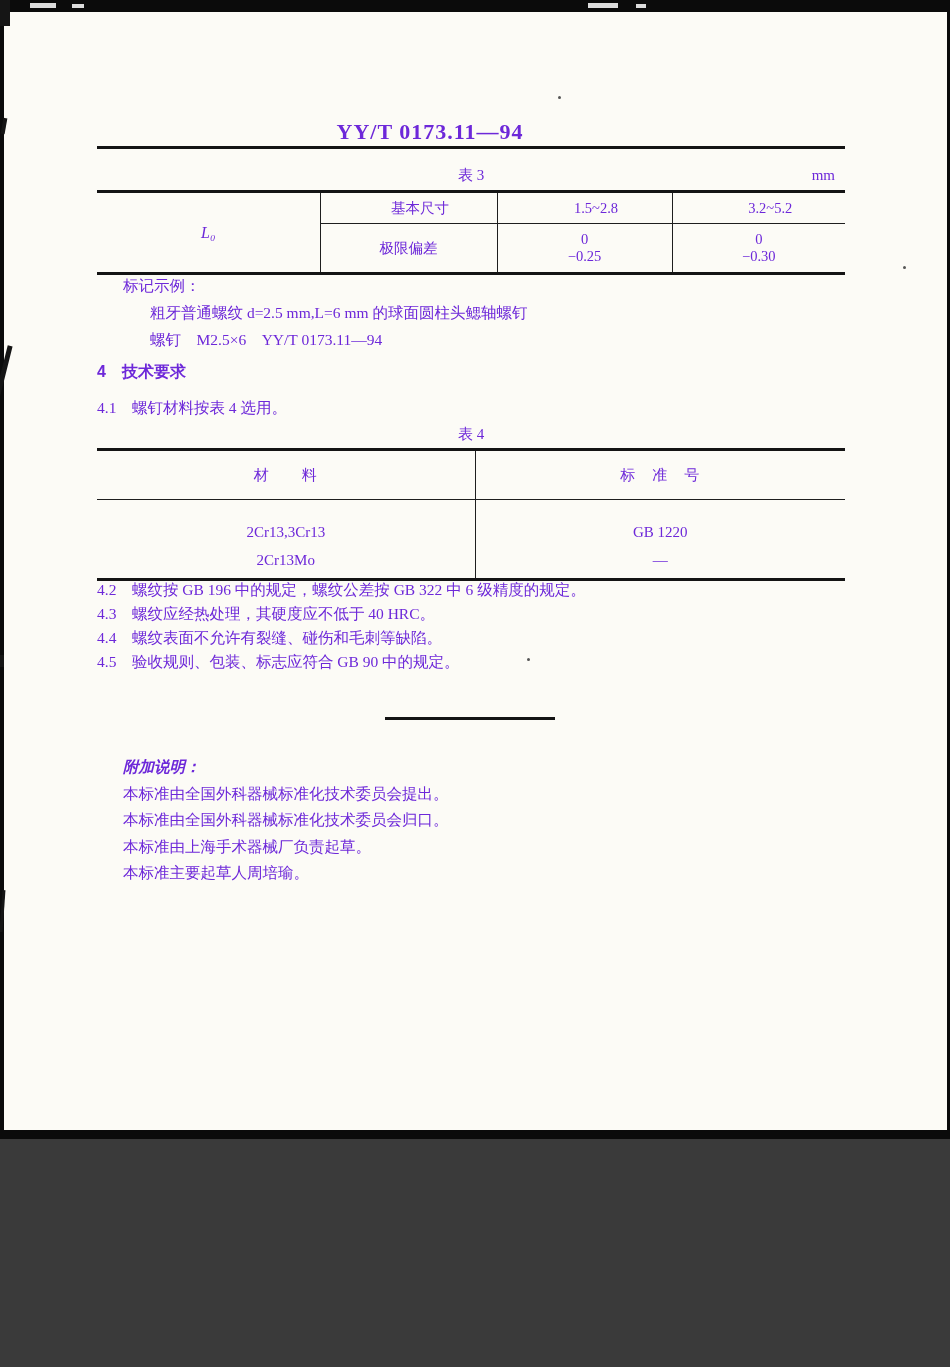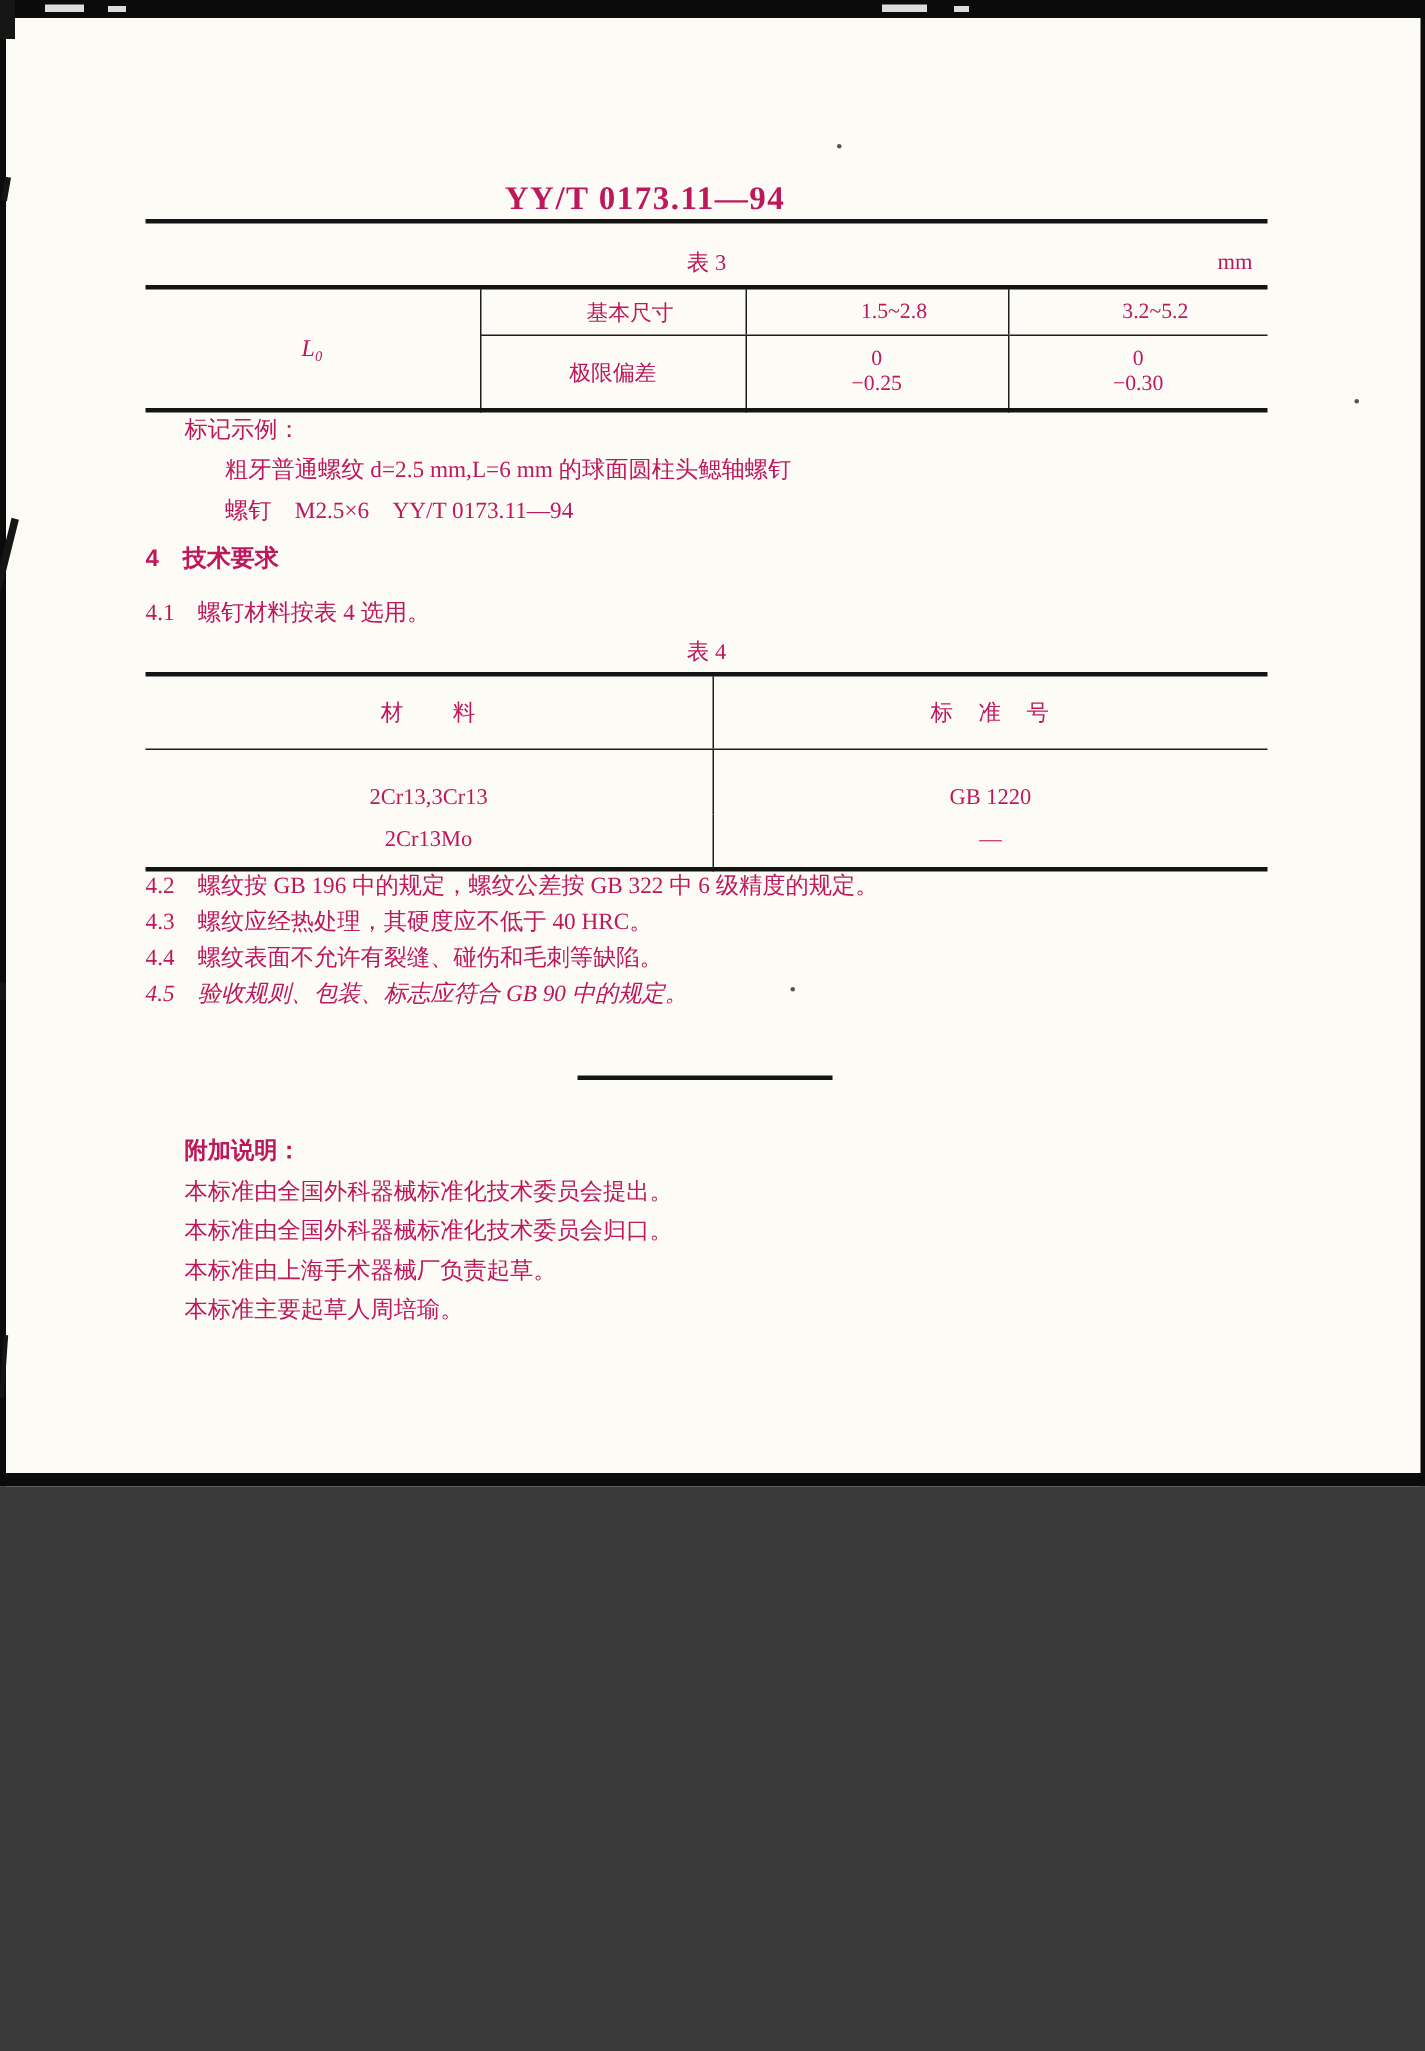--- a/index.html
+++ b/index.html
@@ -1,17 +1,17 @@
 <!DOCTYPE html>
 <html><head>
 <meta charset="utf-8">
 <style>
   html,body{margin:0;padding:0;background:#3a3a3a;}
-  .sheet{position:relative;width:950px;height:991px;margin:0 auto;background:#fcfbf6;overflow:hidden;
-         font-family:"Liberation Serif","DejaVu Serif",serif;color:#be185d;}
+  .sheet{position:relative;width:950px;height:1139px;margin:0 auto;background:#fcfbf6;overflow:hidden;
+         font-family:"Liberation Serif","DejaVu Serif",serif;color:#6d28d9;}
   .edge{position:absolute;background:#0b0b0b;}
   .dash{position:absolute;background:#dcdcdc;}
   .artifact{position:absolute;background:#151515;}
   .speck{position:absolute;background:#555;border-radius:50%;}
 
   .doc-header{position:absolute;top:119px;left:56px;width:748px;text-align:center;
               font-size:22px;font-weight:bold;letter-spacing:1px;}
   .rule-header{position:absolute;top:146px;left:97px;width:748px;height:3px;background:#141414;}
   .rule-mid{position:absolute;top:717px;left:385px;width:170px;height:3px;background:#141414;}
 
@@ -125,25 +125,25 @@
     <tr class="d2">
       <td>2Cr13Mo</td>
       <td class="vline">—</td>
     </tr>
   </tbody>
     </table>
 
   <div class="body-line" style="top:580px;left:97px;">4.2　螺纹按 GB 196 中的规定，螺纹公差按 GB 322 中 6 级精度的规定。</div>
   <div class="body-line" style="top:604px;left:97px;">4.3　螺纹应经热处理，其硬度应不低于 40 HRC。</div>
   <div class="body-line" style="top:628px;left:97px;">4.4　螺纹表面不允许有裂缝、碰伤和毛刺等缺陷。</div>
-  <div class="body-line" style="top:652px;left:97px;font-style:italic;">4.5　验收规则、包装、标志应符合 GB 90 中的规定。</div>
+  <div class="body-line" style="top:652px;left:97px;">4.5　验收规则、包装、标志应符合 GB 90 中的规定。</div>
 
   <div class="rule-mid"></div>
 
-  <div class="body-line bold-sans" style="top:757px;left:123px;">附加说明：</div>
+  <div class="body-line bold-sans" style="top:757px;left:123px;font-style:italic;">附加说明：</div>
   <div class="body-line" style="top:784px;left:123px;">本标准由全国外科器械标准化技术委员会提出。</div>
   <div class="body-line" style="top:837px;left:123px;">本标准由上海手术器械厂负责起草。</div>
   <div class="body-line" style="top:810px;left:123px;">本标准由全国外科器械标准化技术委员会归口。</div>
   <div class="body-line" style="top:863px;left:123px;">本标准主要起草人周培瑜。</div>
 
   <div class="page-num">21</div>
 
 </div>
 
 </body></html>

